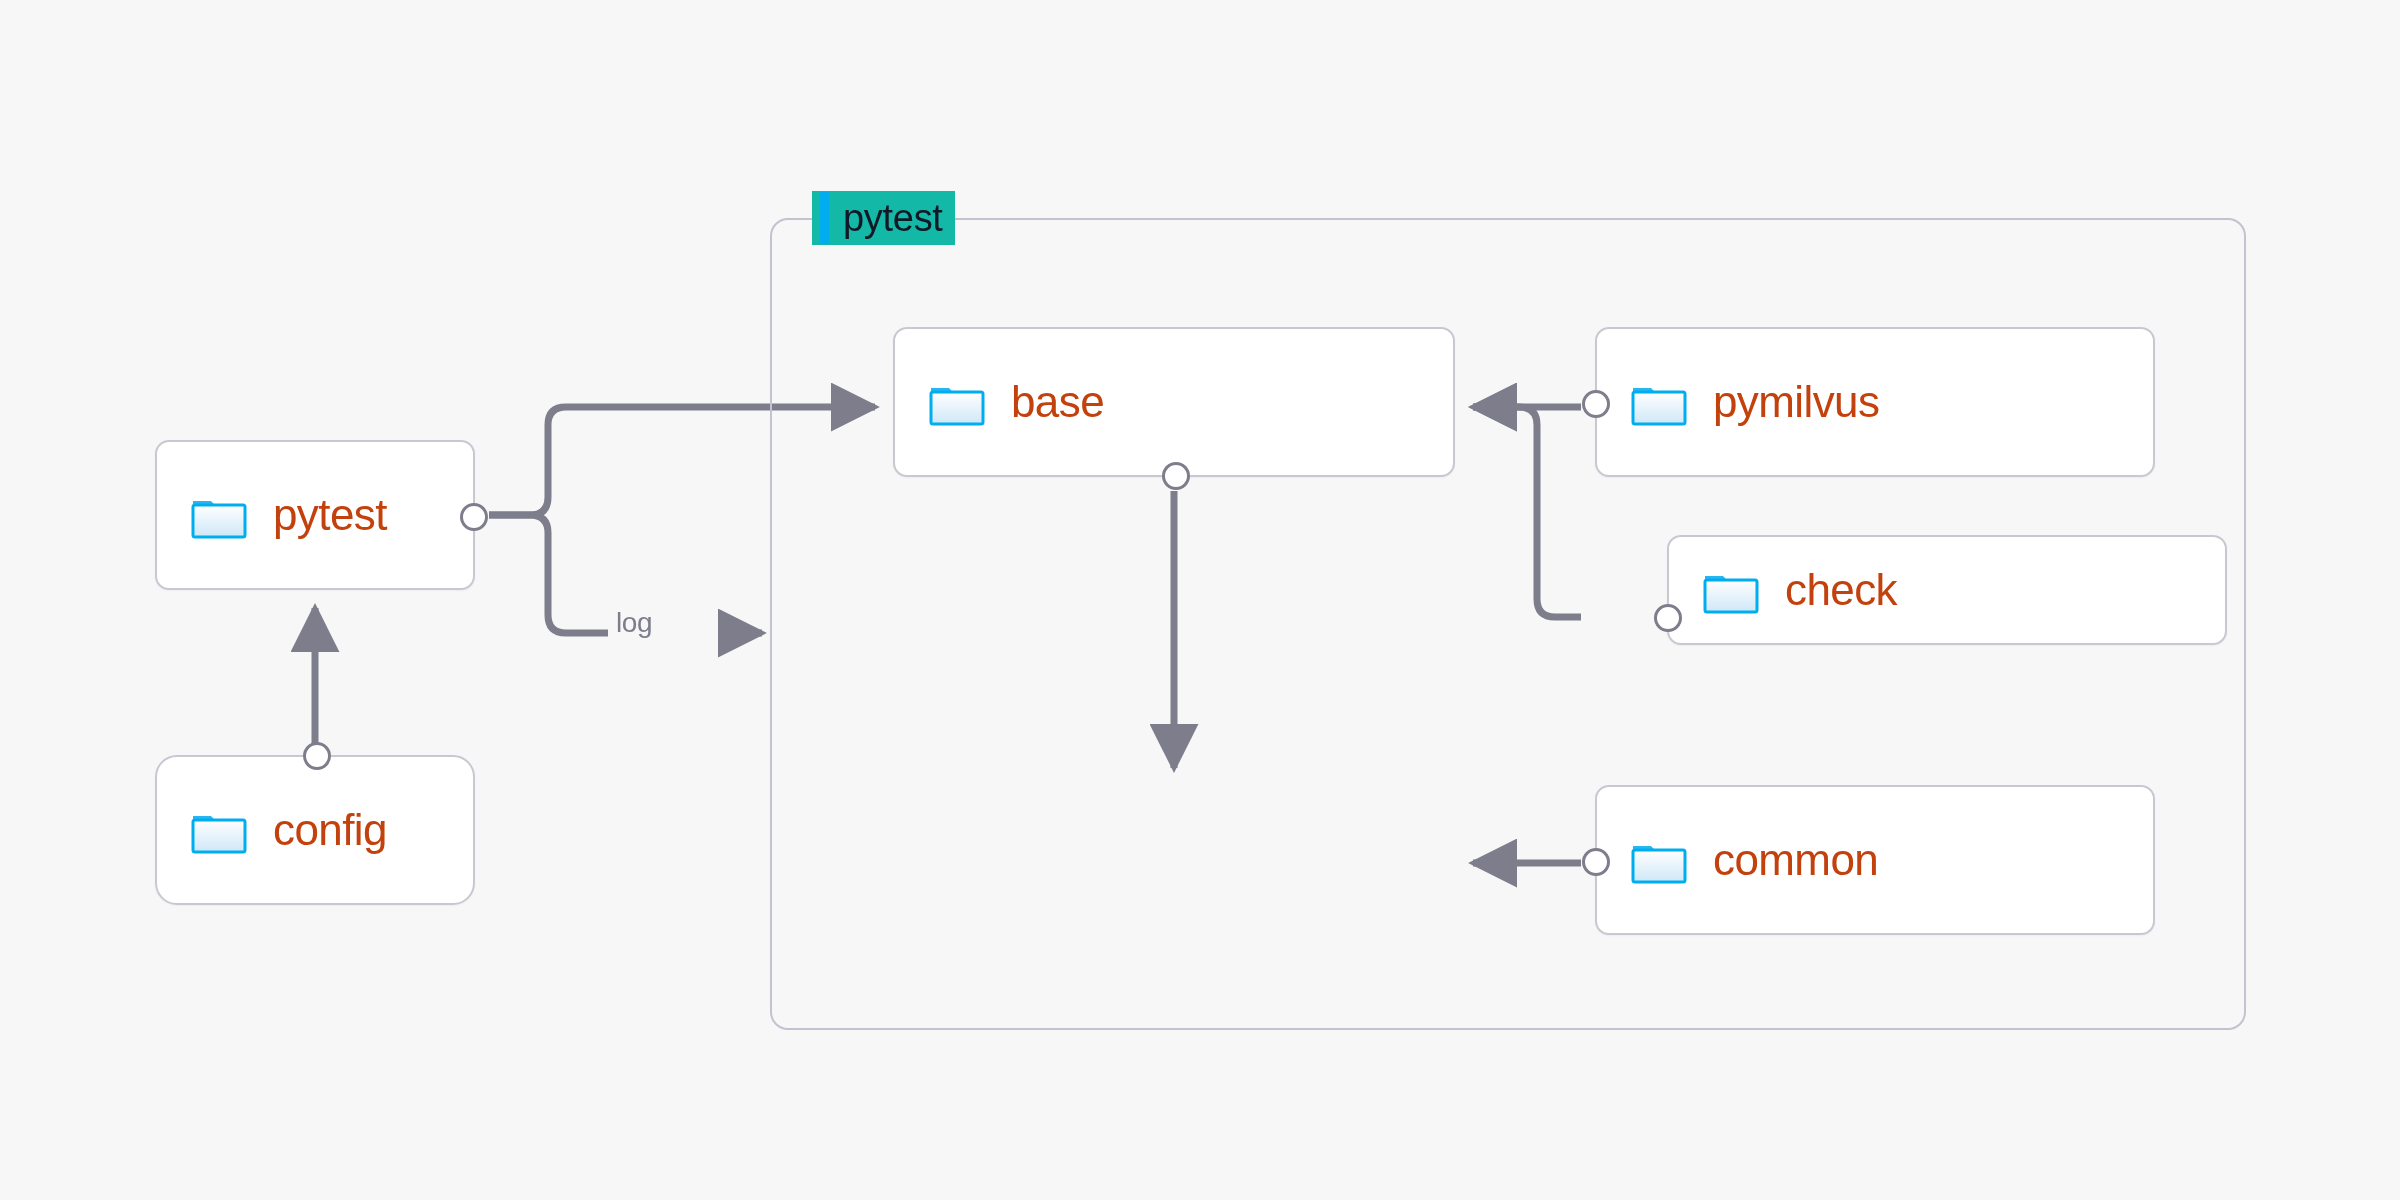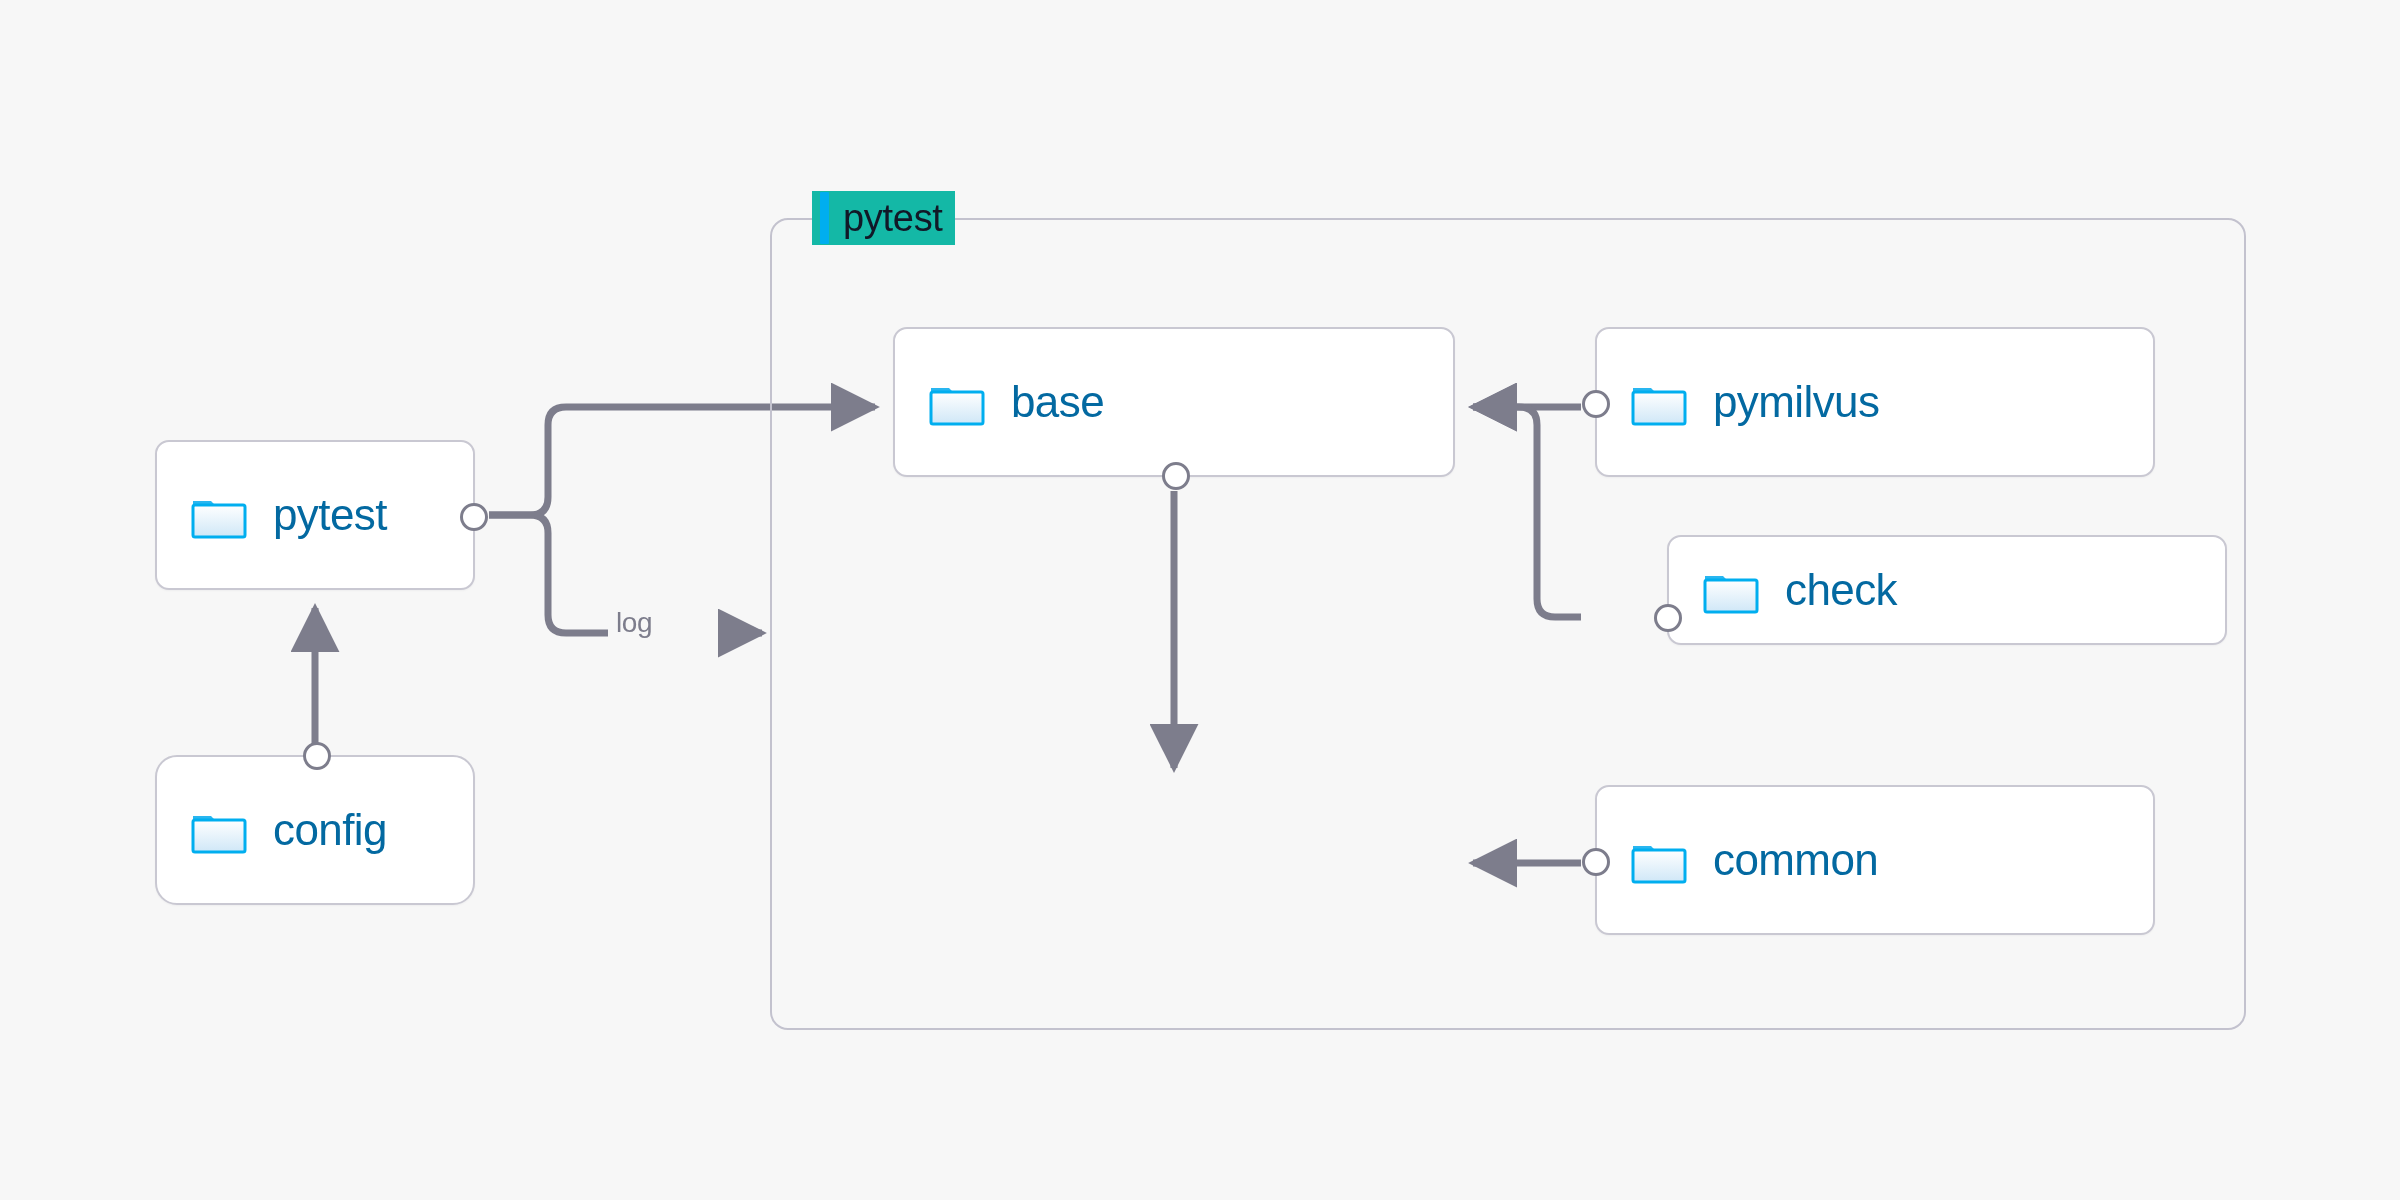--- a/index.html
+++ b/index.html
@@ -49,21 +49,21 @@
     border: 2px solid #c9c8d2;
     border-radius: 14px;
     display: flex;
     align-items: center;
     padding-left: 34px;
     gap: 26px;
     box-shadow: 0 1px 2px rgba(16,24,40,0.04);
   }
   .node-label {
     font-size: 44px;
-    color: #0369a1;
+    color: #c2410c;
     letter-spacing: -0.6px;
     white-space: nowrap;
   }
 
   
   .folder { width: 56px; height: 48px; flex: none; display:block; }
 
   
   .port {
     position: absolute;

